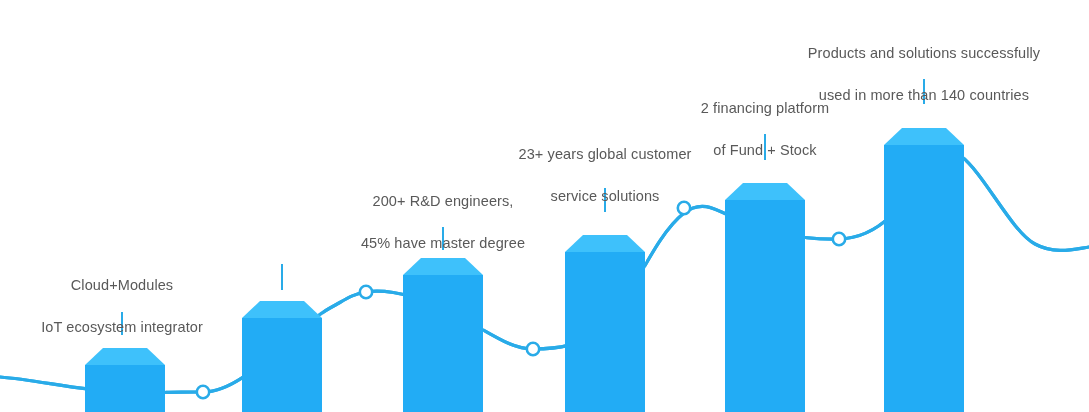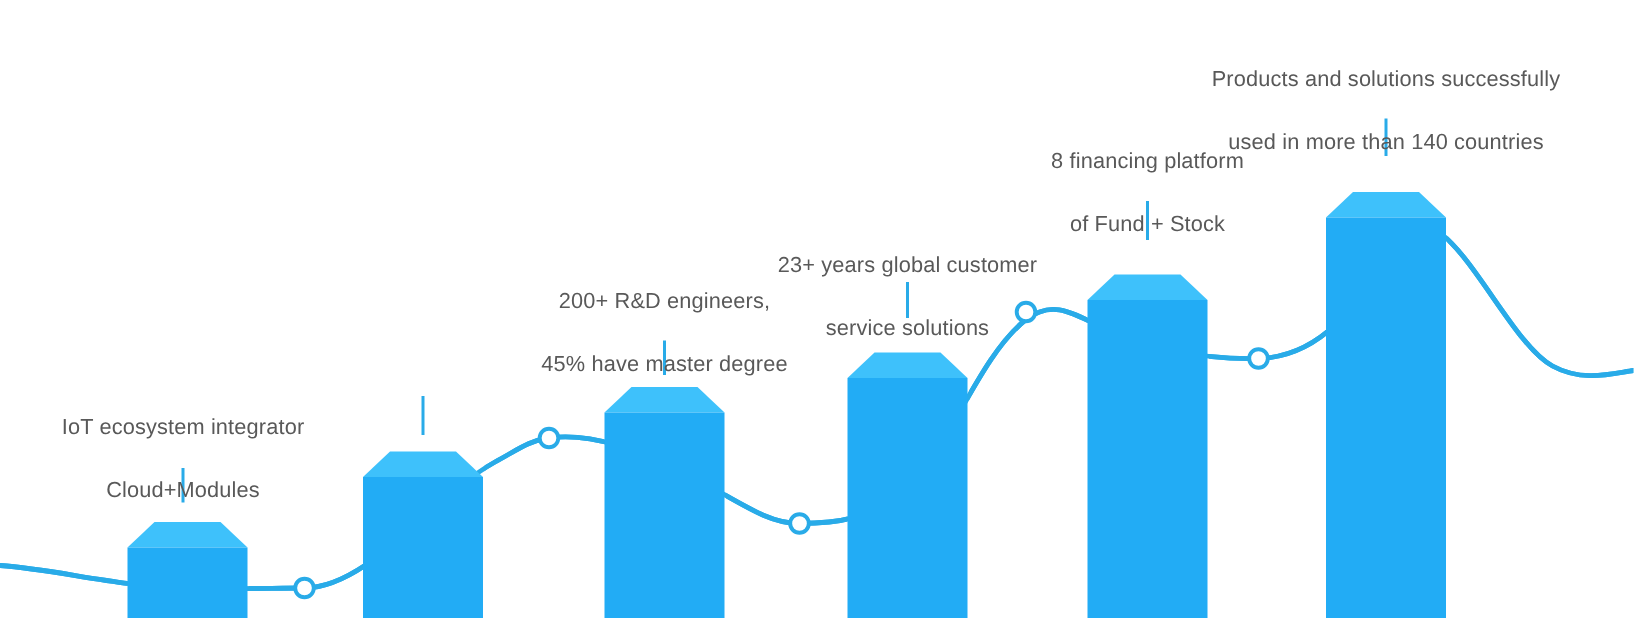--- a/index.html
+++ b/index.html
@@ -100,35 +100,35 @@
         <circle cx="203" cy="392" r="6.2" fill="#ffffff" stroke="#29ABE8" stroke-width="2.6"></circle>
         <circle cx="366" cy="292" r="6.2" fill="#ffffff" stroke="#29ABE8" stroke-width="2.6"></circle>
         <circle cx="533" cy="349" r="6.2" fill="#ffffff" stroke="#29ABE8" stroke-width="2.6"></circle>
         <circle cx="684" cy="208" r="6.2" fill="#ffffff" stroke="#29ABE8" stroke-width="2.6"></circle>
         <circle cx="839" cy="239" r="6.2" fill="#ffffff" stroke="#29ABE8" stroke-width="2.6"></circle>
       </g>
   </svg>
 
   <div id="labels-layer">
       <div class="label" style="left: 122px; top: 254px;">
+        <span class="ln">Cloud+Modules</span>
         <span class="ln">IoT ecosystem integrator</span>
-        <span class="ln">Cloud+Modules</span>
       </div>
       <div class="label" style="left: 282px; top: 207px;">
       </div>
       <div class="label" style="left: 443px; top: 170px; text-align: center;">
         <span class="ln">200+ R&amp;D engineers,</span>
         <span class="ln">45% have master degree</span>
       </div>
-      <div class="label" style="left: 605px; top: 146px;">
+      <div class="label" style="left: 605px; top: 123px;">
         <span class="ln">23+ years global customer</span>
         <span class="ln">service solutions</span>
       </div>
       <div class="label" style="left: 765px; top: 77px;">
-        <span class="ln">8 financing platform</span>
+        <span class="ln">2 financing platform</span>
         <span class="ln">of Fund + Stock</span>
       </div>
       <div class="label" style="left: 924px; top: 22px;">
         <span class="ln">Products and solutions successfully</span>
         <span class="ln">used in more than 140 countries</span>
       </div>
     </div>
 </div>
 
 </body></html>

